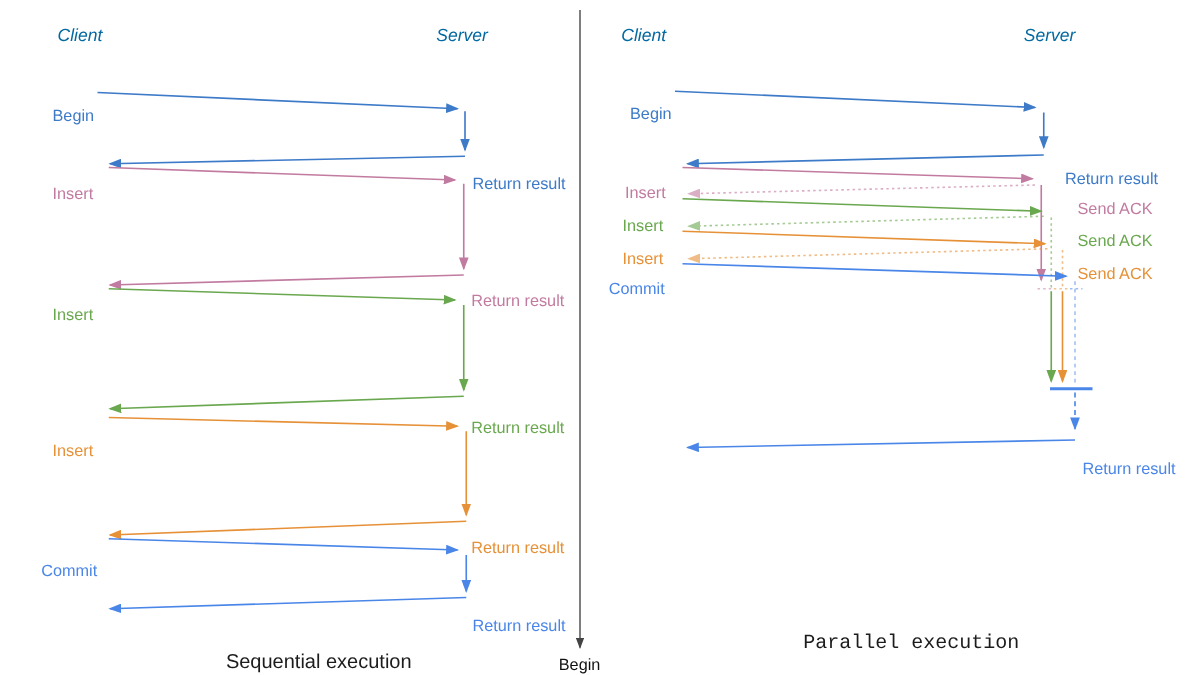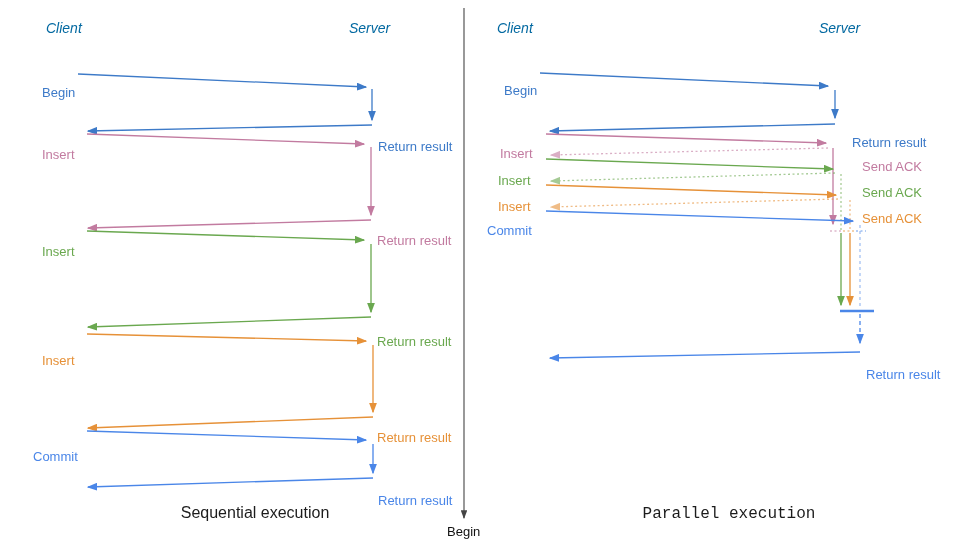--- a/index.html
+++ b/index.html
@@ -107,21 +107,21 @@
 
   <div class="lbl" style="left:42px;top:221px;color:#6aa84f;">Insert</div>
   <div class="lbl" style="left:377px;top:311px;color:#6aa84f;">Return result</div>
 
   <div class="lbl" style="left:42px;top:330px;color:#e69138;">Insert</div>
   <div class="lbl" style="left:377px;top:407px;color:#e69138;">Return result</div>
 
   <div class="lbl" style="left:33px;top:426px;color:#4a86e8;">Commit</div>
   <div class="lbl" style="left:378px;top:470px;color:#4a86e8;">Return result</div>
 
-  <div class="title" style="left:140px;top:504px;width:230px;">Sequential execution</div>
+  <div class="title" style="left:140px;top:521px;width:230px;">Sequential execution</div>
 
   <div class="hdr" style="left:497px;top:21px;">Client</div>
   <div class="hdr" style="left:819px;top:21px;">Server</div>
 
   <div class="lbl" style="left:504px;top:60px;color:#3d7ac8;">Begin</div>
   <div class="lbl" style="left:852px;top:112px;color:#3d7ac8;">Return result</div>
 
   <div class="lbl" style="left:500px;top:123px;color:#c27ba0;">Insert</div>
   <div class="lbl" style="left:862px;top:136px;color:#c27ba0;">Send ACK</div>
 

